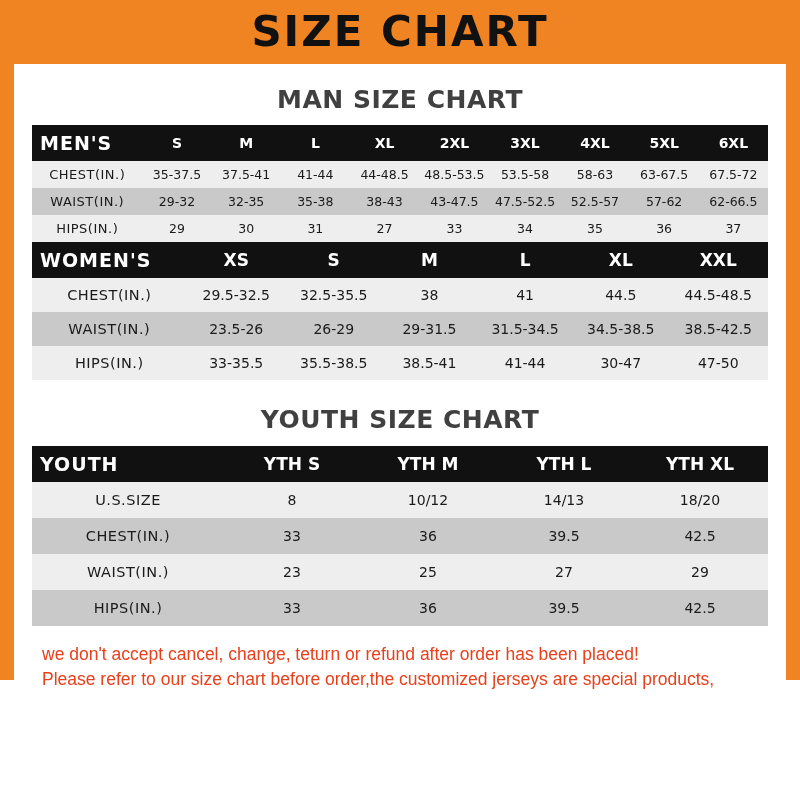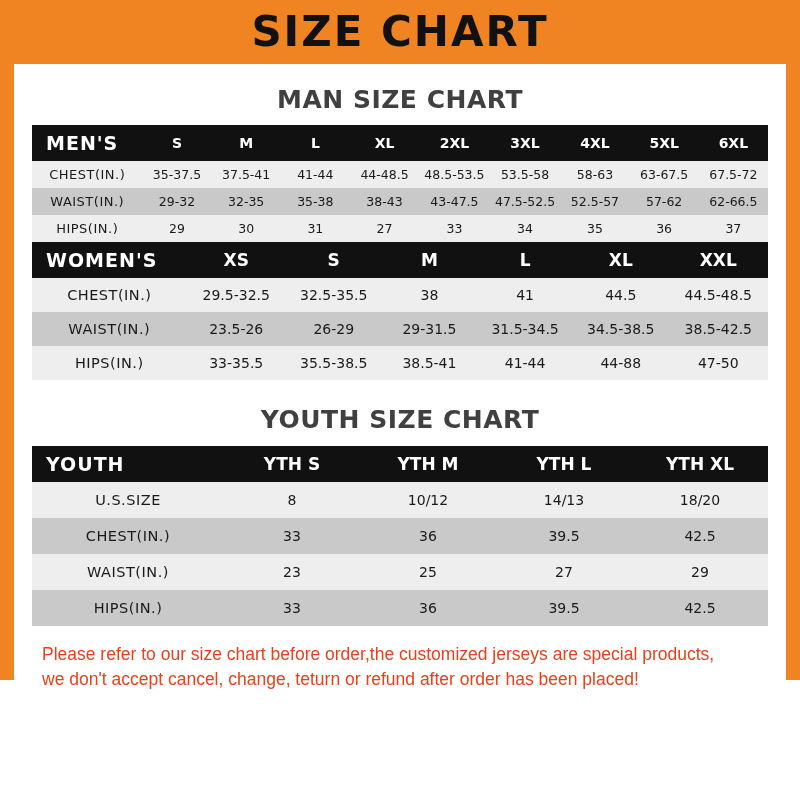--- a/index.html
+++ b/index.html
@@ -74,21 +74,21 @@
   table.size-table thead tr {
     background: #111111;
   }
   table.size-table thead th {
     color: #ffffff;
     font-weight: bold;
     padding: 7px 0;
   }
   table.size-table thead th.rowlabel {
     text-align: left;
-    padding-left: 14px;
+    padding-left: 8px;
     letter-spacing: 1px;
   }
   table.size-table tbody td {
     padding: 6px 0;
   }
   table.size-table tbody td.rowlabel {
     text-align: center;
     letter-spacing: 0.5px;
     margin-top: 40px;
   }
@@ -241,21 +241,21 @@
           <td>31.5-34.5</td>
           <td>34.5-38.5</td>
           <td>38.5-42.5</td>
         </tr>
         <tr class="stripe-light">
           <td class="rowlabel">HIPS(IN.)</td>
           <td>33-35.5</td>
           <td>35.5-38.5</td>
           <td>38.5-41</td>
           <td>41-44</td>
-          <td>44-88</td>
+          <td>30-47</td>
           <td>47-50</td>
         </tr>
       </tbody>
     </table>
 
     <div class="section-title t-youth">YOUTH SIZE CHART</div>
     <table class="size-table" id="youth-table">
       <colgroup>
         <col style="width:24%">
           <col style="width:17%">
@@ -298,18 +298,18 @@
           <td class="rowlabel">HIPS(IN.)</td>
           <td>33</td>
           <td>36</td>
           <td>39.5</td>
           <td>42.5</td>
         </tr>
       </tbody>
     </table>
 
     <div class="footer-note">
+      <div>we don't accept cancel, change, teturn or refund after order has been placed!</div>
       <div>Please refer to our size chart before order,the customized jerseys are special products,</div>
-      <div>we don't accept cancel, change, teturn or refund after order has been placed!</div>
     </div>
 
   </div>
 </div>
 
 </body></html>

